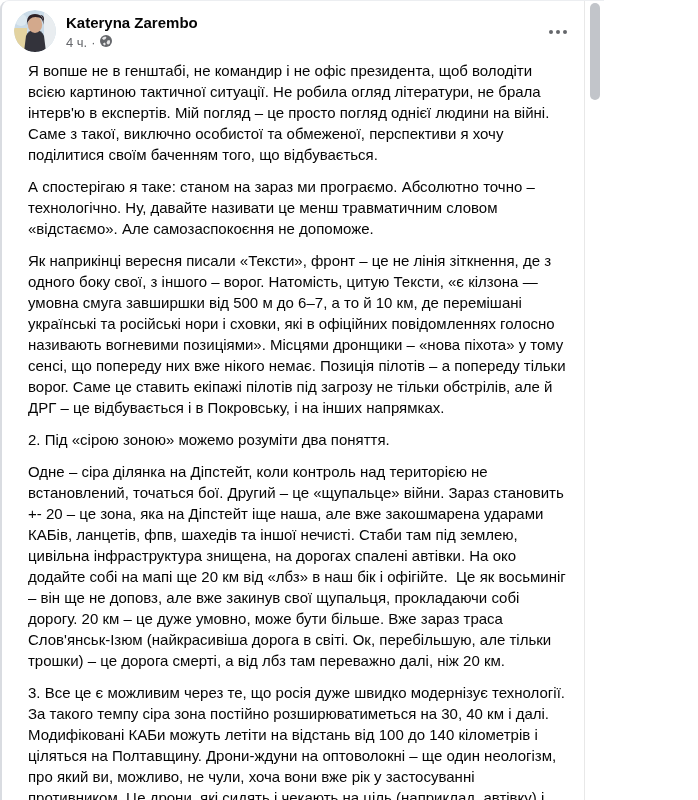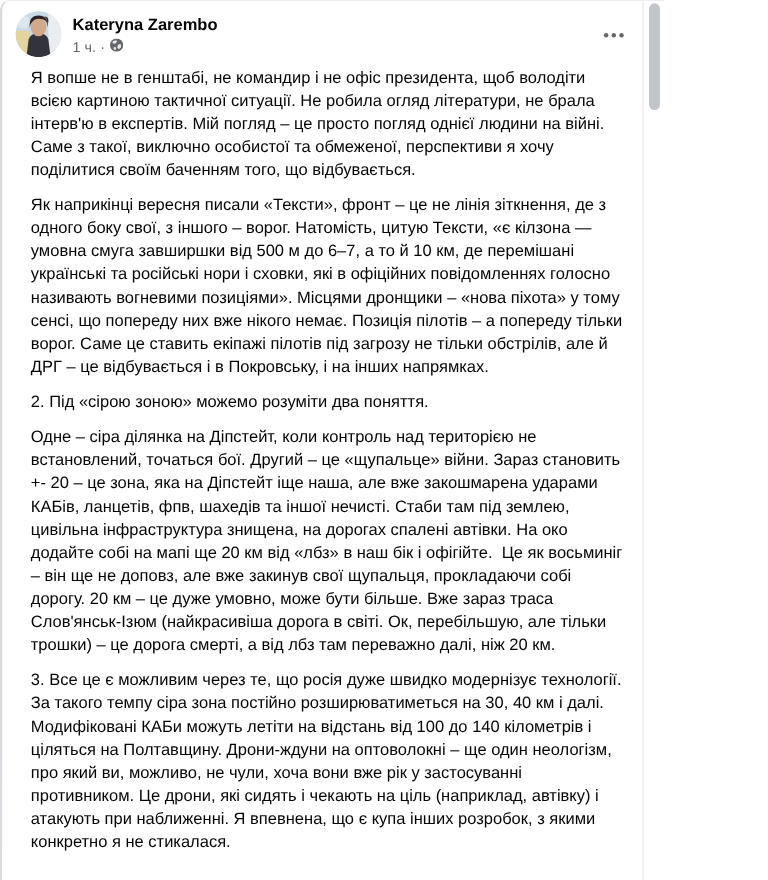--- a/index.html
+++ b/index.html
@@ -129,41 +129,42 @@
           <path d="M10 42 L12 26 Q14 20 21 20 Q28 20 30 26 L32 42 Z" fill="#33333b"></path>
           <ellipse cx="21" cy="14.5" rx="7.2" ry="8.5" fill="#d3a98c"></ellipse>
           <path d="M13 15 Q12 4 21 4 Q30 4 29.5 15 Q29 8.5 25 7.5 Q19 6 16 9 Q13.5 11 13 15 Z" fill="#2e2126"></path>
           <path d="M26 5 Q30 5 30 9 L29 14 Q30 7 26 5 Z" fill="#2e2126"></path>
         </g>
       </svg>
     </div>
     <div class="header-meta">
       <div class="author-name">Kateryna Zarembo</div>
       <div class="meta-row">
-        <span>1 ч.</span>
+        <span>4 ч.</span>
         <span class="dot-sep">·</span>
         <span class="globe">
           <svg width="12" height="12" viewBox="0 0 12 12">
             <circle cx="6" cy="6" r="6" fill="#65676b"></circle>
             <path d="M2 3.2 Q3.5 1.6 5.5 1.5 L6.5 2.8 L5 4.5 L3.2 4.8 Z" fill="#ffffff" opacity="0.85"></path>
             <path d="M7.5 5.5 L9.5 5 Q10.6 6.5 9.8 8.5 L8 9.8 L6.5 8 Z" fill="#ffffff" opacity="0.85"></path>
             <path d="M3 8.5 L4.8 7.5 L5.8 9.2 L4.5 10.6 Q3.4 10 3 8.5 Z" fill="#ffffff" opacity="0.85"></path>
           </svg>
         </span>
       </div>
     </div>
     <div class="more-btn">
       <i></i>
         <i></i>
         <i></i>
     </div>
   </div>
 
   <div class="post-body">
       <p>Я вопше не в генштабі, не командир і не офіс президента, щоб володіти всією картиною тактичної ситуації. Не робила огляд літератури, не брала інтерв'ю в експертів. Мій погляд – це просто погляд однієї людини на війні. Саме з такої, виключно особистої та обмеженої, перспективи я хочу поділитися своїм баченням того, що відбувається.</p>
+      <p>А спостерігаю я таке: станом на зараз ми програємо. Абсолютно точно – технологічно. Ну, давайте називати це менш травматичним словом «відстаємо». Але самозаспокоєння не допоможе.</p>
       <p>Як наприкінці вересня писали «Тексти», фронт – це не лінія зіткнення, де з одного боку свої, з іншого – ворог. Натомість, цитую Тексти, «є кілзона — умовна смуга завширшки від 500 м до 6–7, а то й 10 км, де перемішані українські та російські нори і сховки, які в офіційних повідомленнях голосно називають вогневими позиціями». Місцями дронщики – «нова піхота» у тому сенсі, що попереду них вже нікого немає. Позиція пілотів – а попереду тільки ворог. Саме це ставить екіпажі пілотів під загрозу не тільки обстрілів, але й ДРГ – це відбувається і в Покровську, і на інших напрямках.</p>
       <p>2. Під «сірою зоною» можемо розуміти два поняття.</p>
       <p>Одне – сіра ділянка на Діпстейт, коли контроль над територією не встановлений, точаться бої. Другий – це «щупальце» війни. Зараз становить +- 20 – це зона, яка на Діпстейт іще наша, але вже закошмарена ударами КАБів, ланцетів, фпв, шахедів та іншої нечисті. Стаби там під землею, цивільна інфраструктура знищена, на дорогах спалені автівки. На око додайте собі на мапі ще 20 км від «лбз» в наш бік і офігійте.  Це як восьминіг – він ще не доповз, але вже закинув свої щупальця, прокладаючи собі дорогу. 20 км – це дуже умовно, може бути більше. Вже зараз траса Слов'янськ-Ізюм (найкрасивіша дорога в світі. Ок, перебільшую, але тільки трошки) – це дорога смерті, а від лбз там переважно далі, ніж 20 км.</p>
       <p>3. Все це є можливим через те, що росія дуже швидко модернізує технології. За такого темпу сіра зона постійно розширюватиметься на 30, 40 км і далі. Модифіковані КАБи можуть летіти на відстань від 100 до 140 кілометрів і ціляться на Полтавщину. Дрони-ждуни на оптоволокні – ще один неологізм, про який ви, можливо, не чули, хоча вони вже рік у застосуванні противником. Це дрони, які сидять і чекають на ціль (наприклад, автівку) і атакують при наближенні. Я впевнена, що є купа інших розробок, з якими конкретно я не стикалася.</p>
     </div>
 
   <div class="scrollbar-track">
     <div class="scrollbar-thumb"></div>
   </div>
 

